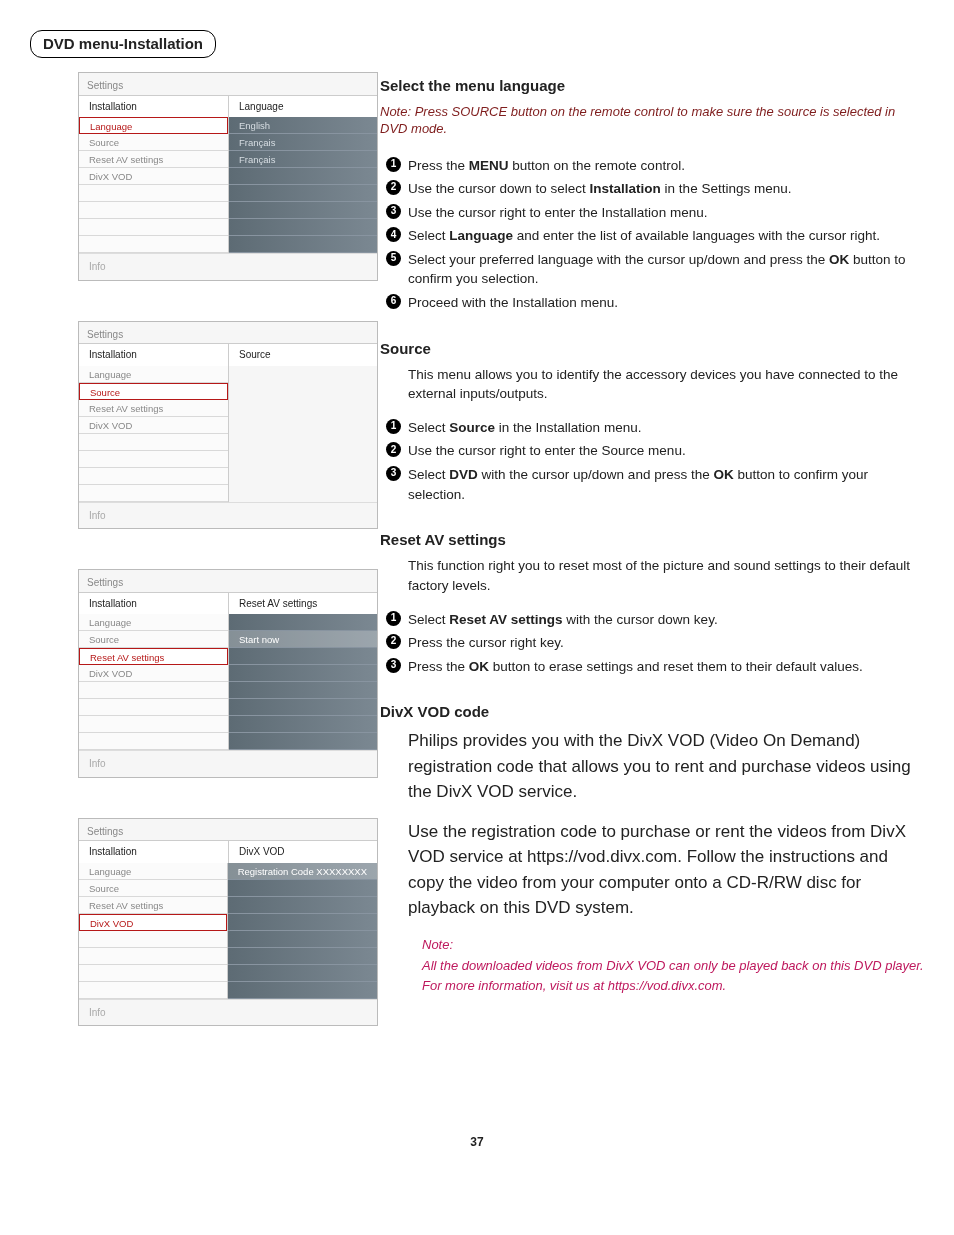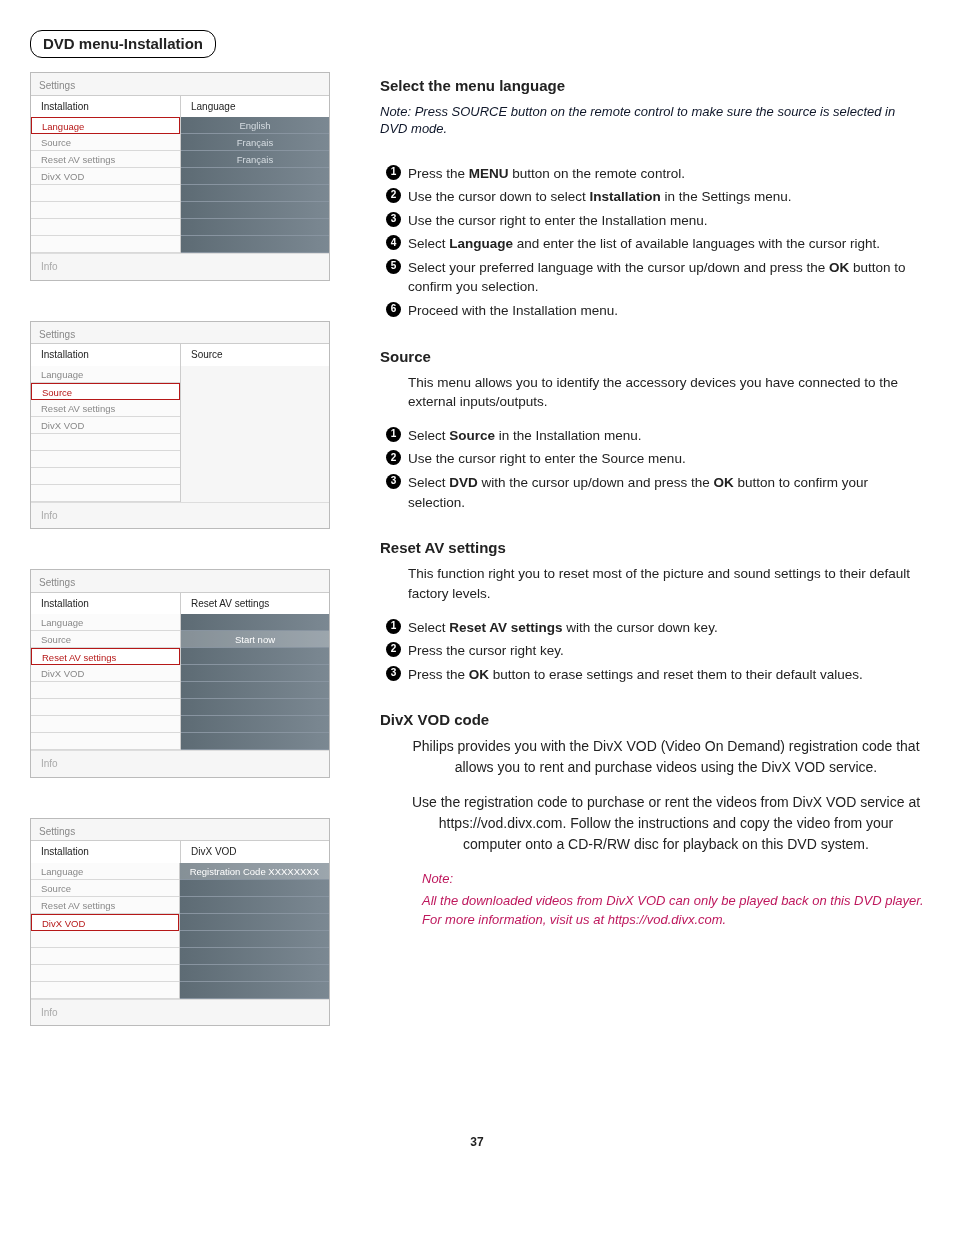--- a/index.html
+++ b/index.html
@@ -28,20 +28,21 @@
   .left-col { width: 310px; flex: 0 0 310px; }
   .right-col { flex: 1; }
 
   
   .menu-box {
     width: 300px;
     border: 1px solid #bbb;
     background: #f6f6f6;
     margin-bottom: 40px;
     font-size: 9.5px;
+    margin-left: 48px;
   }
   .mb-title {
     padding: 6px 8px 2px 8px;
     color: #888;
     font-size: 10px;
   }
   .mb-header-row {
     display: flex;
     border-top: 1px solid #ccc;
   }
@@ -54,21 +55,20 @@
   .mb-header-cell.right { flex: 1; }
   .mb-body { display: flex; min-height: 130px; }
   .mb-left-pane {
     width: 150px;
     background: #fff;
     border-right: 1px solid #ccc;
   }
   .mb-right-pane {
     flex: 1;
     background: linear-gradient(to right, #5d6b74 0%, #7b8892 100%);
-    text-align: center;
   }
   .mb-row {
     height: 17px;
     line-height: 17px;
     border-bottom: 1px solid #d9d9d9;
     padding: 0 10px;
     white-space: nowrap;
     overflow: hidden;
   }
   .mb-left-pane .mb-row {
@@ -97,22 +97,22 @@
 
   
   h3.section-head {
     font-weight: bold;
     font-size: 15px;
     margin-bottom: 6px;
     margin-top: 4px;
   }
   .note-italic {
     font-style: italic;
-    color: #0f172a;
-    margin-bottom: 26px;
+    color: #7f1d1d;
+    margin-bottom: 18px;
     font-size: 13px;
   }
   ol.num-list {
     list-style: none;
     padding-left: 0;
     margin-bottom: 26px;
   }
   ol.num-list li {
     position: relative;
     padding-left: 28px;
@@ -133,23 +133,22 @@
   }
   .indented-p {
     padding-left: 28px;
     margin-bottom: 14px;
     font-size: 13.5px;
     line-height: 1.45;
   }
   .body-p {
     padding-left: 28px;
     margin-bottom: 14px;
-    font-size: 14px;
+    font-size: 17px;
     line-height: 1.5;
-    text-align: center;
   }
   .note-block {
     padding-left: 42px;
     font-style: italic;
     color: #be185d;
     font-size: 13px;
     line-height: 1.5;
   }
   .note-block .note-hd { margin-bottom: 2px; }
   b { font-weight: bold; }

